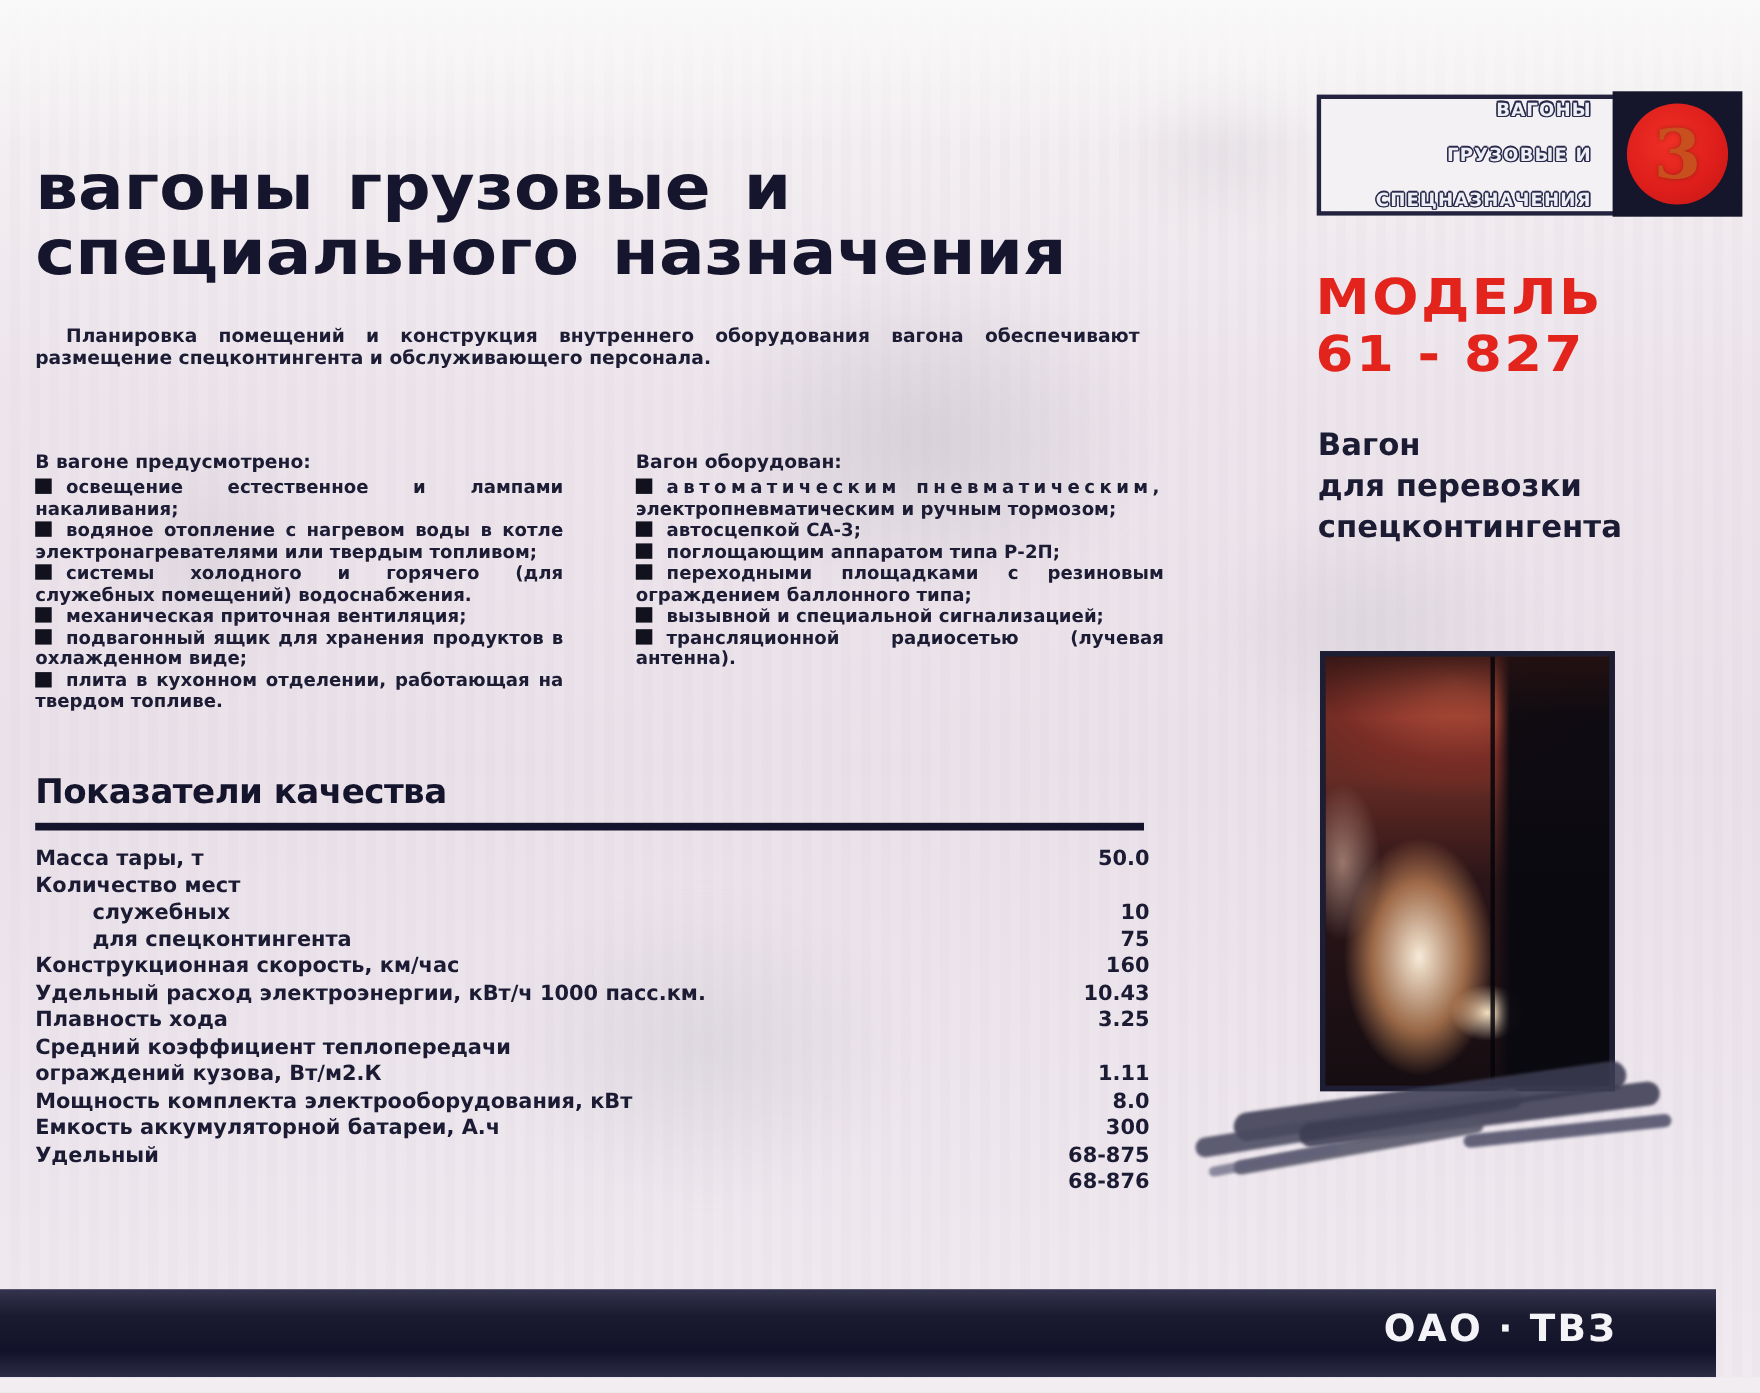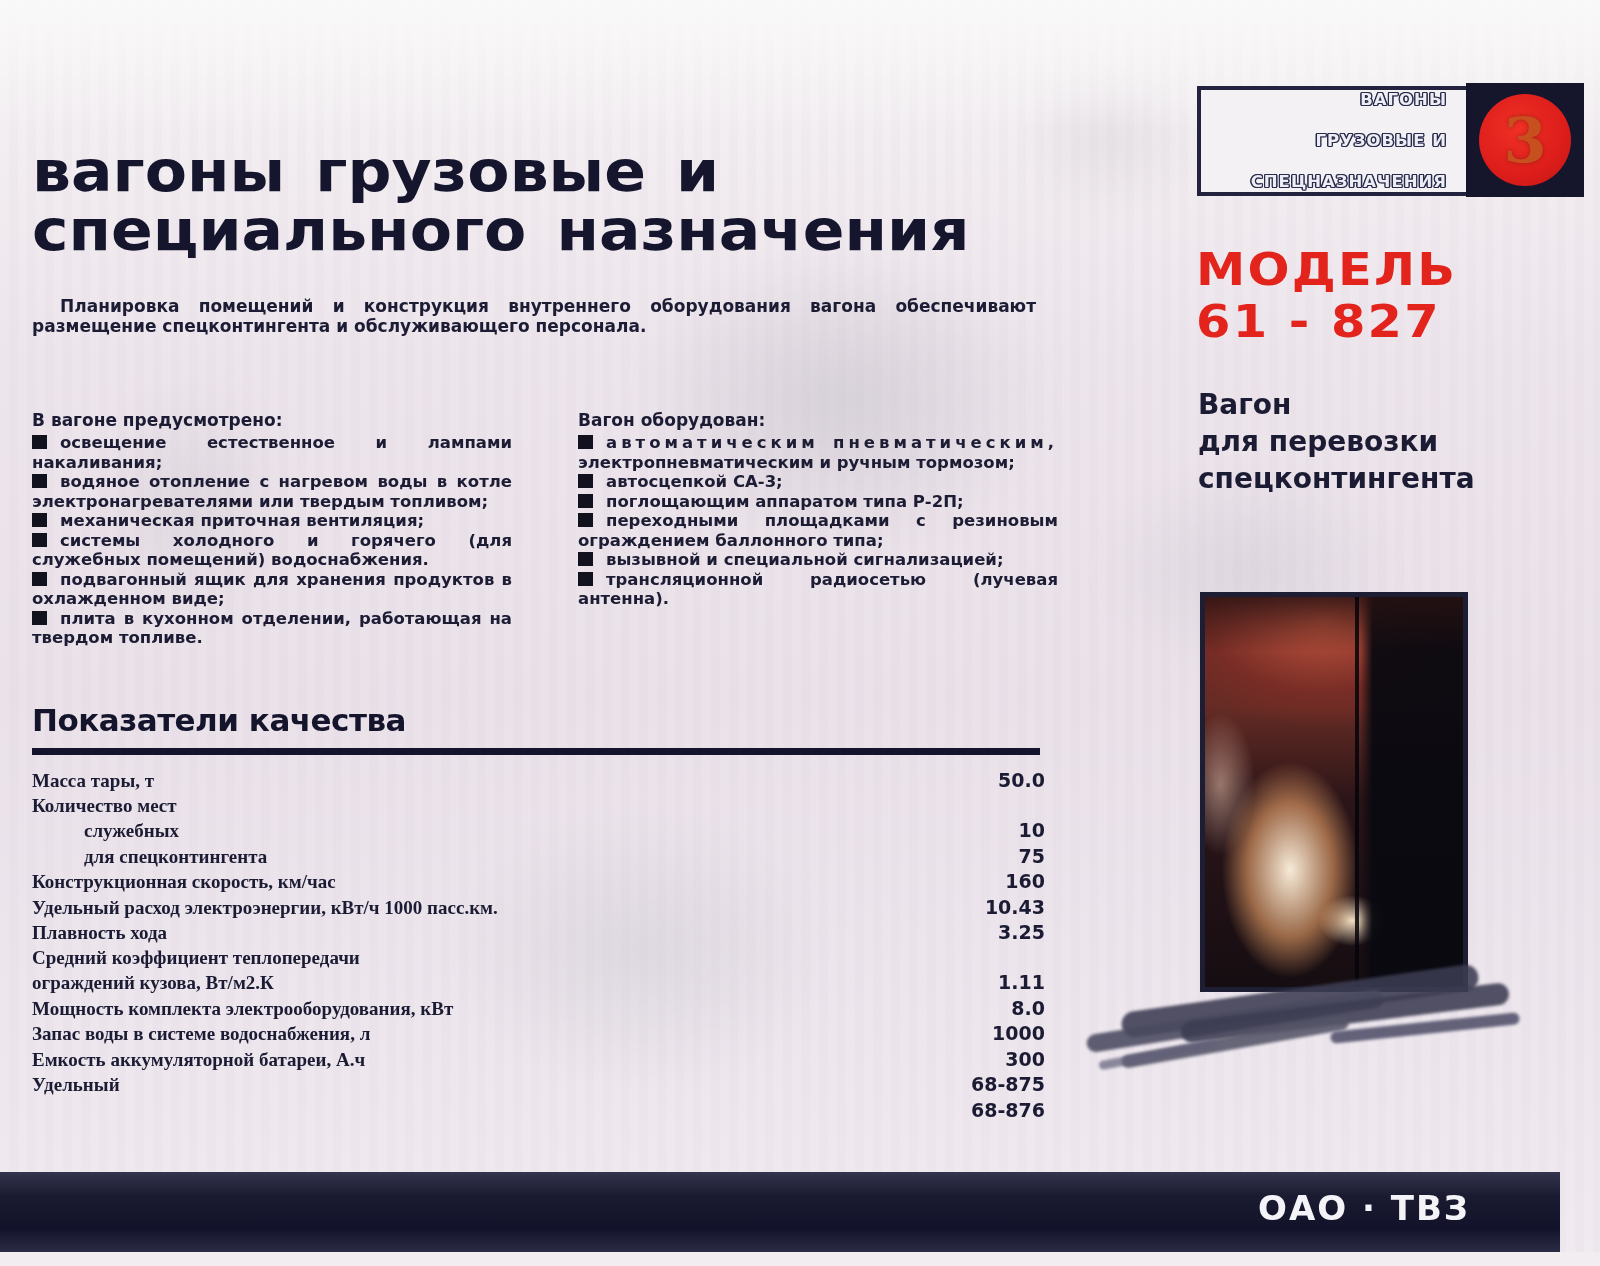--- a/index.html
+++ b/index.html
@@ -36,21 +36,21 @@
   .feat-head{margin:0 0 3px 0;font-size:17px;line-height:20px;font-weight:bold;}
   .feat-head.second{margin-top:16px;}
   .feat-item{margin:0;text-align:justify;font-size:16.5px;line-height:19.5px;font-weight:bold;color:#1c1c34;}
   .sq{display:inline-block;width:15px;height:14px;background:#12121f;margin-right:13px;transform:translateY(1px);}
   .spaced{letter-spacing:4px;}
   
   .q-head{position:absolute;left:32px;top:702px;margin:0;font-size:31px;font-weight:bold;letter-spacing:-0.5px;color:#14142c;}
   .q-rule{position:absolute;left:32px;top:748px;width:1008px;height:7px;background:#14142c;}
   .q-table{position:absolute;left:32px;top:768px;width:1013px;}
   .qrow{display:flex;align-items:baseline;font-size:19px;line-height:24.5px;font-weight:bold;color:#1b1b33;}
-  .qlabel{flex:1 1 auto;font-family:Liberation Serif, serif;}
+  .qlabel{flex:1 1 auto;}
   .qlabel.ind{padding-left:52px;}
   .qvalue{flex:0 0 auto;text-align:right;min-width:100px;}
   
   .badge-box{
     position:absolute;left:1197px;top:86px;width:246px;height:102px;
     border:4px solid #232340;background:#f3f1f4;
     display:flex;flex-direction:column;justify-content:space-between;
     text-align:right;padding-right:26px;
     font-size:16.5px;line-height:20px;font-weight:bold;letter-spacing:1px;
     color:#eceef4;
@@ -123,22 +123,22 @@
 
   <div class="intro">
     <p>Планировка помещений и конструкция внутреннего оборудования вагона обеспечивают размещение спецконтингента и обслуживающего персонала.</p>
   </div>
 
   <div class="col col-left">
     <p class="feat-head">В вагоне предусмотрено:</p>
     <div id="left-group1">
         <p class="feat-item"><span class="sq"></span>освещение естественное и лампами накаливания;</p>
         <p class="feat-item"><span class="sq"></span>водяное отопление с нагревом воды в котле электронагревателями или твердым топливом;</p>
+        <p class="feat-item"><span class="sq"></span>системы холодного и горячего (для служебных помещений) водоснабжения.</p>
         <p class="feat-item"><span class="sq"></span>механическая приточная вентиляция;</p>
-        <p class="feat-item"><span class="sq"></span>системы холодного и горячего (для служебных помещений) водоснабжения.</p>
       </div>
     <div id="left-group2">
         <p class="feat-item"><span class="sq"></span>подвагонный ящик для хранения продуктов в охлажденном виде;</p>
         <p class="feat-item"><span class="sq"></span>плита в кухонном отделении, работающая на твердом топливе.</p>
       </div>
   </div>
 
   <div class="col col-right">
     <p class="feat-head">Вагон оборудован:</p>
     <div id="right-group">
@@ -188,24 +188,20 @@
       </div>
       <div class="qrow">
         <div class="qlabel">ограждений кузова, Вт/м2.К</div>
         <div class="qvalue">1.11</div>
       </div>
       <div class="qrow">
         <div class="qlabel">Мощность комплекта электрооборудования, кВт</div>
         <div class="qvalue">8.0</div>
       </div>
       <div class="qrow">
-        <div class="qlabel">Запас воды в системе водоснабжения, л</div>
-        <div class="qvalue">1000</div>
-      </div>
-      <div class="qrow">
         <div class="qlabel">Емкость аккумуляторной батареи, А.ч</div>
         <div class="qvalue">300</div>
       </div>
       <div class="qrow">
         <div class="qlabel">Удельный</div>
         <div class="qvalue">68-875</div>
       </div>
       <div class="qrow">
         <div class="qlabel"></div>
         <div class="qvalue">68-876</div>

